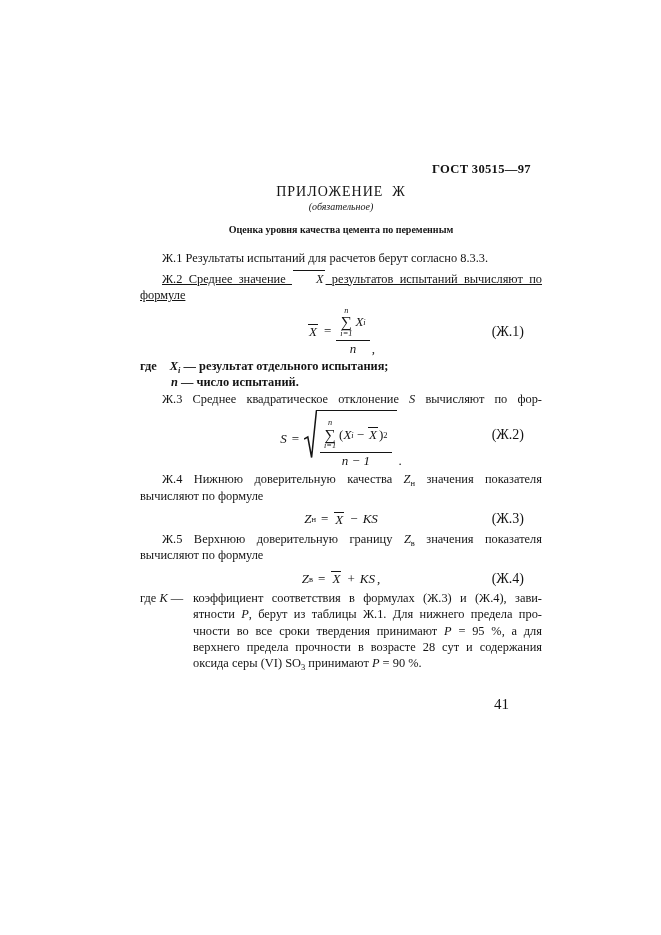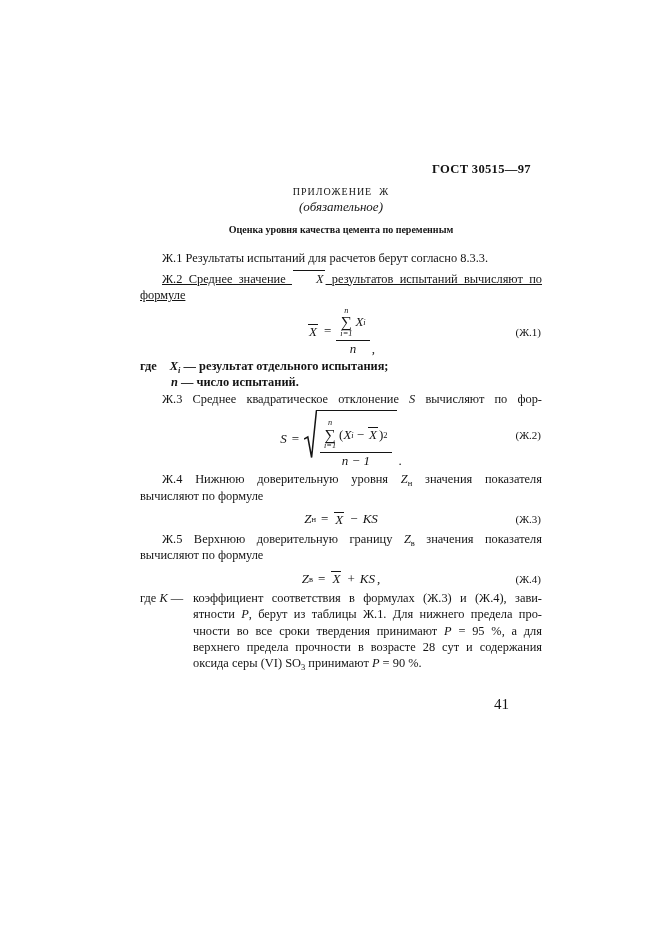--- a/index.html
+++ b/index.html
@@ -22,22 +22,22 @@
     font-size: 12.6px;
     letter-spacing: 0.3px;
   }
   .content {
     position: absolute;
     left: 140px;
     top: 184px;
     width: 402px;
   }
   .center { text-align: center; }
-  .appendix-title { letter-spacing: 1px; line-height: 15px; font-size: 10px; }
-  .appendix-note { font-style: italic; line-height: 15px; font-size: 13px; }
+  .appendix-title { letter-spacing: 1px; line-height: 15px; font-size: 14px; }
+  .appendix-note { font-style: italic; line-height: 15px; font-size: 10px; }
   .section-title {
     margin-top: 8px;
     text-align: center;
     font-weight: bold;
     font-size: 10px;
     line-height: 16px;
   }
   .para { margin: 0; }
   .indent { text-indent: 22px; }
   .jline { text-align: justify; text-align-last: justify; }
@@ -59,24 +59,24 @@
   .ssub { font-size: 8.5px; vertical-align: -3px; line-height: 1; }
   .ssup { font-size: 8.5px; vertical-align: 5px; line-height: 1; }
 
   .formula-row { position: relative; text-align: center; }
   .fr-1 { margin: 3px 0 1px; }
   .fr-2 { margin: 3px 0 2px; }
   .fr-3 { margin: 7px 0 3px; }
   .fr-4 { margin: 7px 0 3px; }
   .eq-label {
     position: absolute;
-    right: 1px;
+    right: 18px;
     top: 50%;
     transform: translateY(-50%);
-    font-size: 11px;
+    font-size: 14px;
   }
   .fr-2 .eq-label { top: 42%; }
   .math { display: inline-flex; align-items: center; font-size: 13px; line-height: 1.15; }
   .math .eqs { margin: 0 5px; font-style: normal; }
   .math .eqs2 { margin: 0 3px; font-style: normal; }
   .math .tail { align-self: flex-end; margin-left: 2px; }
   .frac { display: inline-flex; flex-direction: column; align-items: center; }
   .frac .num { display: inline-flex; align-items: center; padding: 0 4px 1px 4px; }
   .frac .den { border-top: 1.1px solid #141414; align-self: stretch; text-align: center; padding-top: 1px; }
   .sum { display: inline-flex; flex-direction: column; align-items: center; margin-right: 3px; }
@@ -178,21 +178,21 @@
               <span class="den var">n − 1</span>
             </span>
           </span>
         </span>
         <span class="tail">.</span>
       </span>
       <span class="eq-label">(Ж.2)</span>
     </div>
 
     <div class="para">
-      <div class="jline indent"><span>Ж.4 Нижнюю доверительную уровня </span><span class="var">Z</span><sub class="ssub">н</sub><span> значения показателя</span></div>
+      <div class="jline indent"><span>Ж.4 Нижнюю доверительную качества </span><span class="var">Z</span><sub class="ssub">н</sub><span> значения показателя</span></div>
       <div>вычисляют по формуле</div>
     </div>
 
     <div class="formula-row fr-3">
       <span class="math">
         <span class="var">Z</span>
           <sub class="ssub">н</sub>
         <span class="eqs">=</span>
         <span class="ovl">X</span>
         <span class="eqs">−</span>

